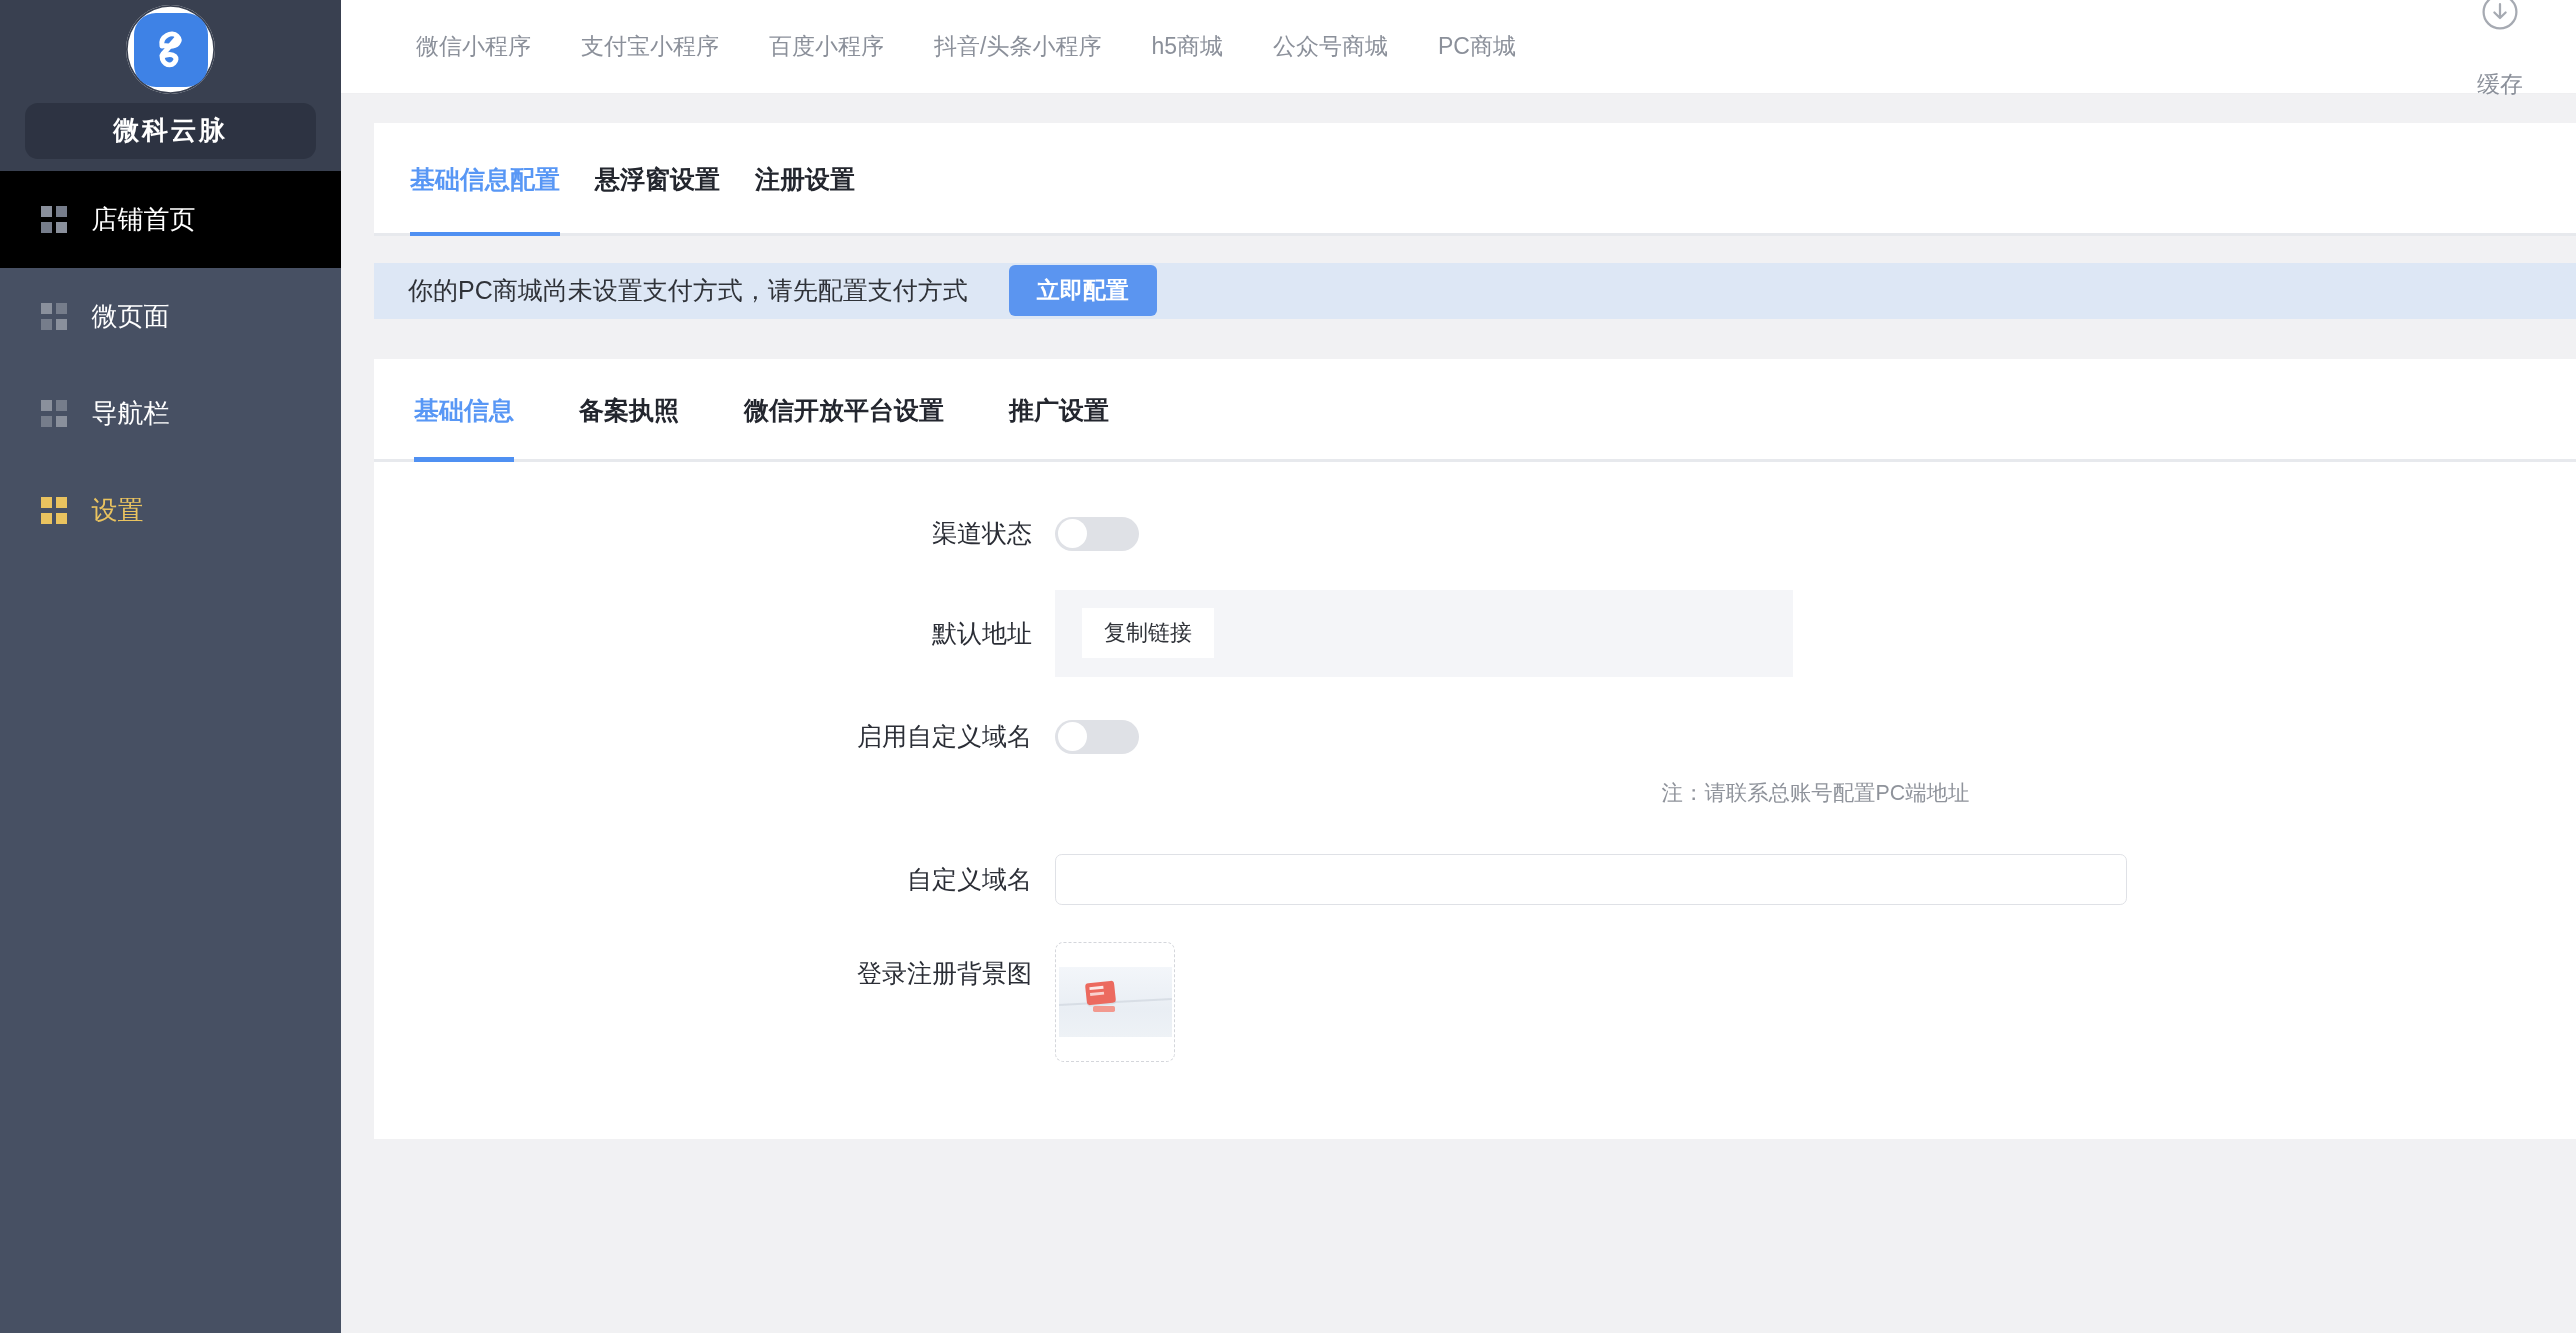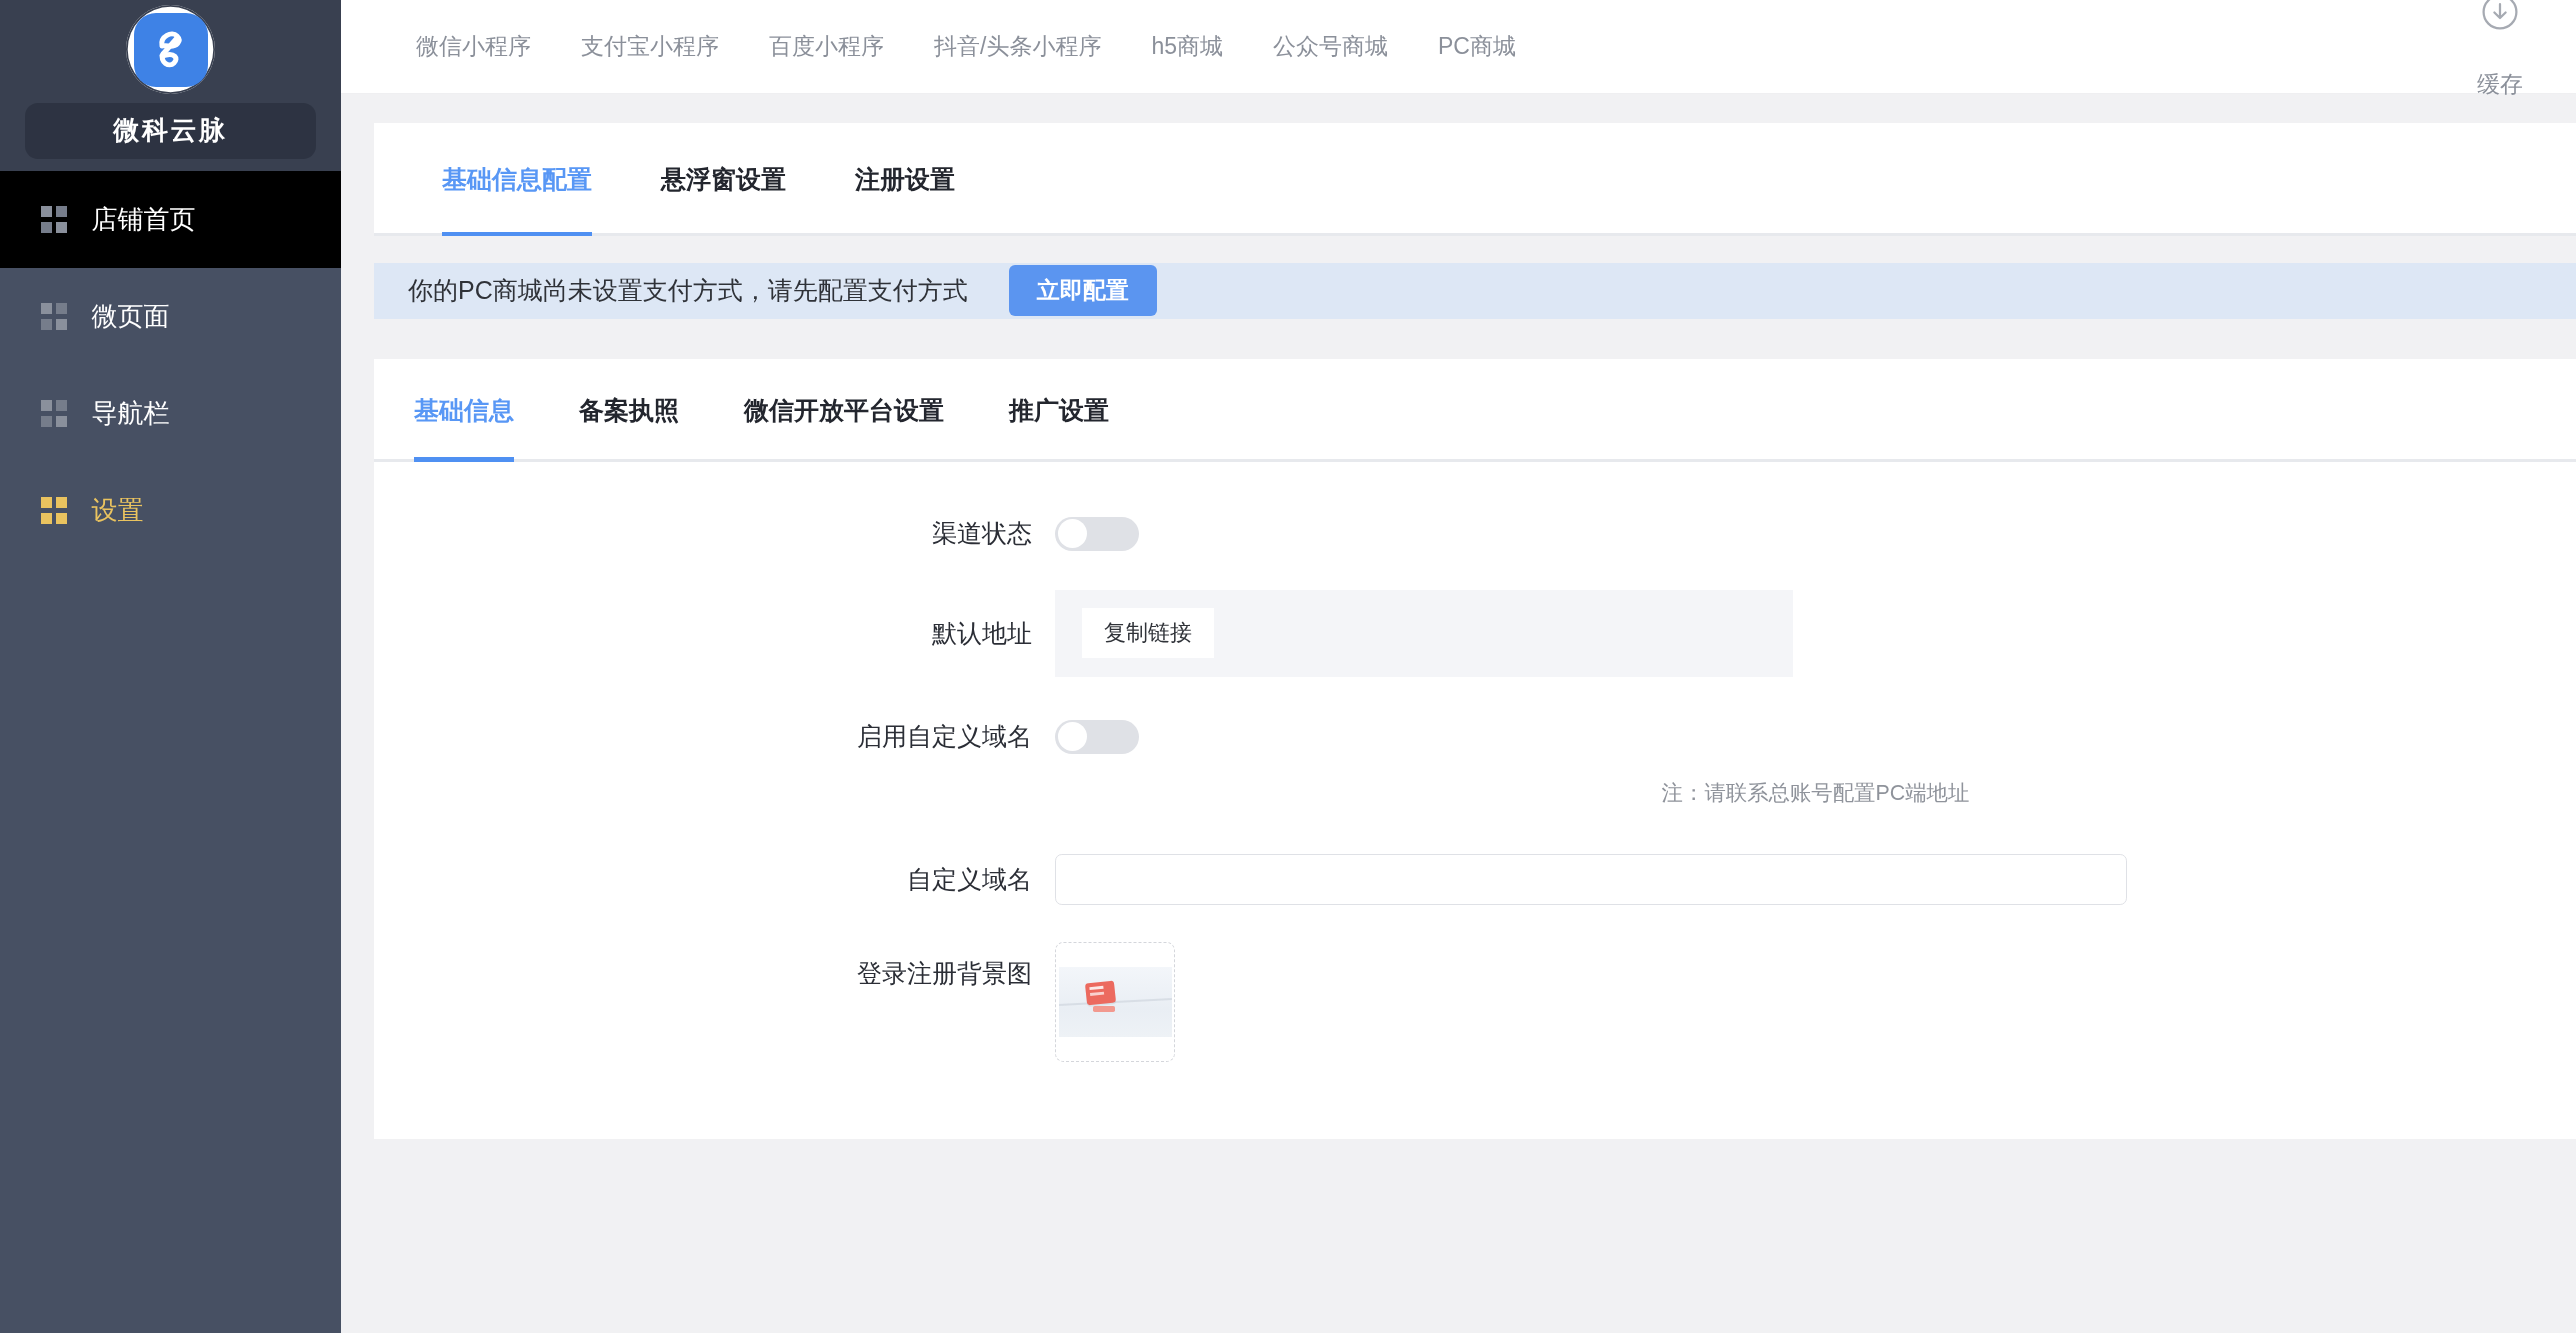--- a/index.html
+++ b/index.html
@@ -41,21 +41,21 @@
 
   
   .content { position:absolute; left:341px; top:95px; right:0; bottom:0;
     background:#F1F1F3; padding-left:33px; }
   .card { background:#fff; }
 
   
   .card-tabs { margin-top:28px; height:113px; position:relative; }
   .card-tabs::after { content:""; position:absolute; left:0; right:0; bottom:0;
     height:2.6px; background:#E7E9ED; }
-  .tabs-row { display:flex; gap:69px; padding-left:68px; height:100%; align-items:center; }
+  .tabs-row { display:flex; gap:35px; padding-left:36px; height:100%; align-items:center; }
   .tab { position:relative; font-size:25px; font-weight:bold; color:#23262E;
     cursor:pointer; height:100%; display:flex; align-items:center; white-space:nowrap; }
   .tab.active { color:#5897F5; }
   .tab.active::after { content:""; position:absolute; left:0; right:0; bottom:0;
     height:4.3px; background:#4F90F2; z-index:2; }
 
   
   .notice { margin-top:26.5px; height:56px; background:#DDE7F5;
     display:flex; align-items:center; }
   .notice-text { margin-left:34px; font-size:25px; color:#2F3238; }

